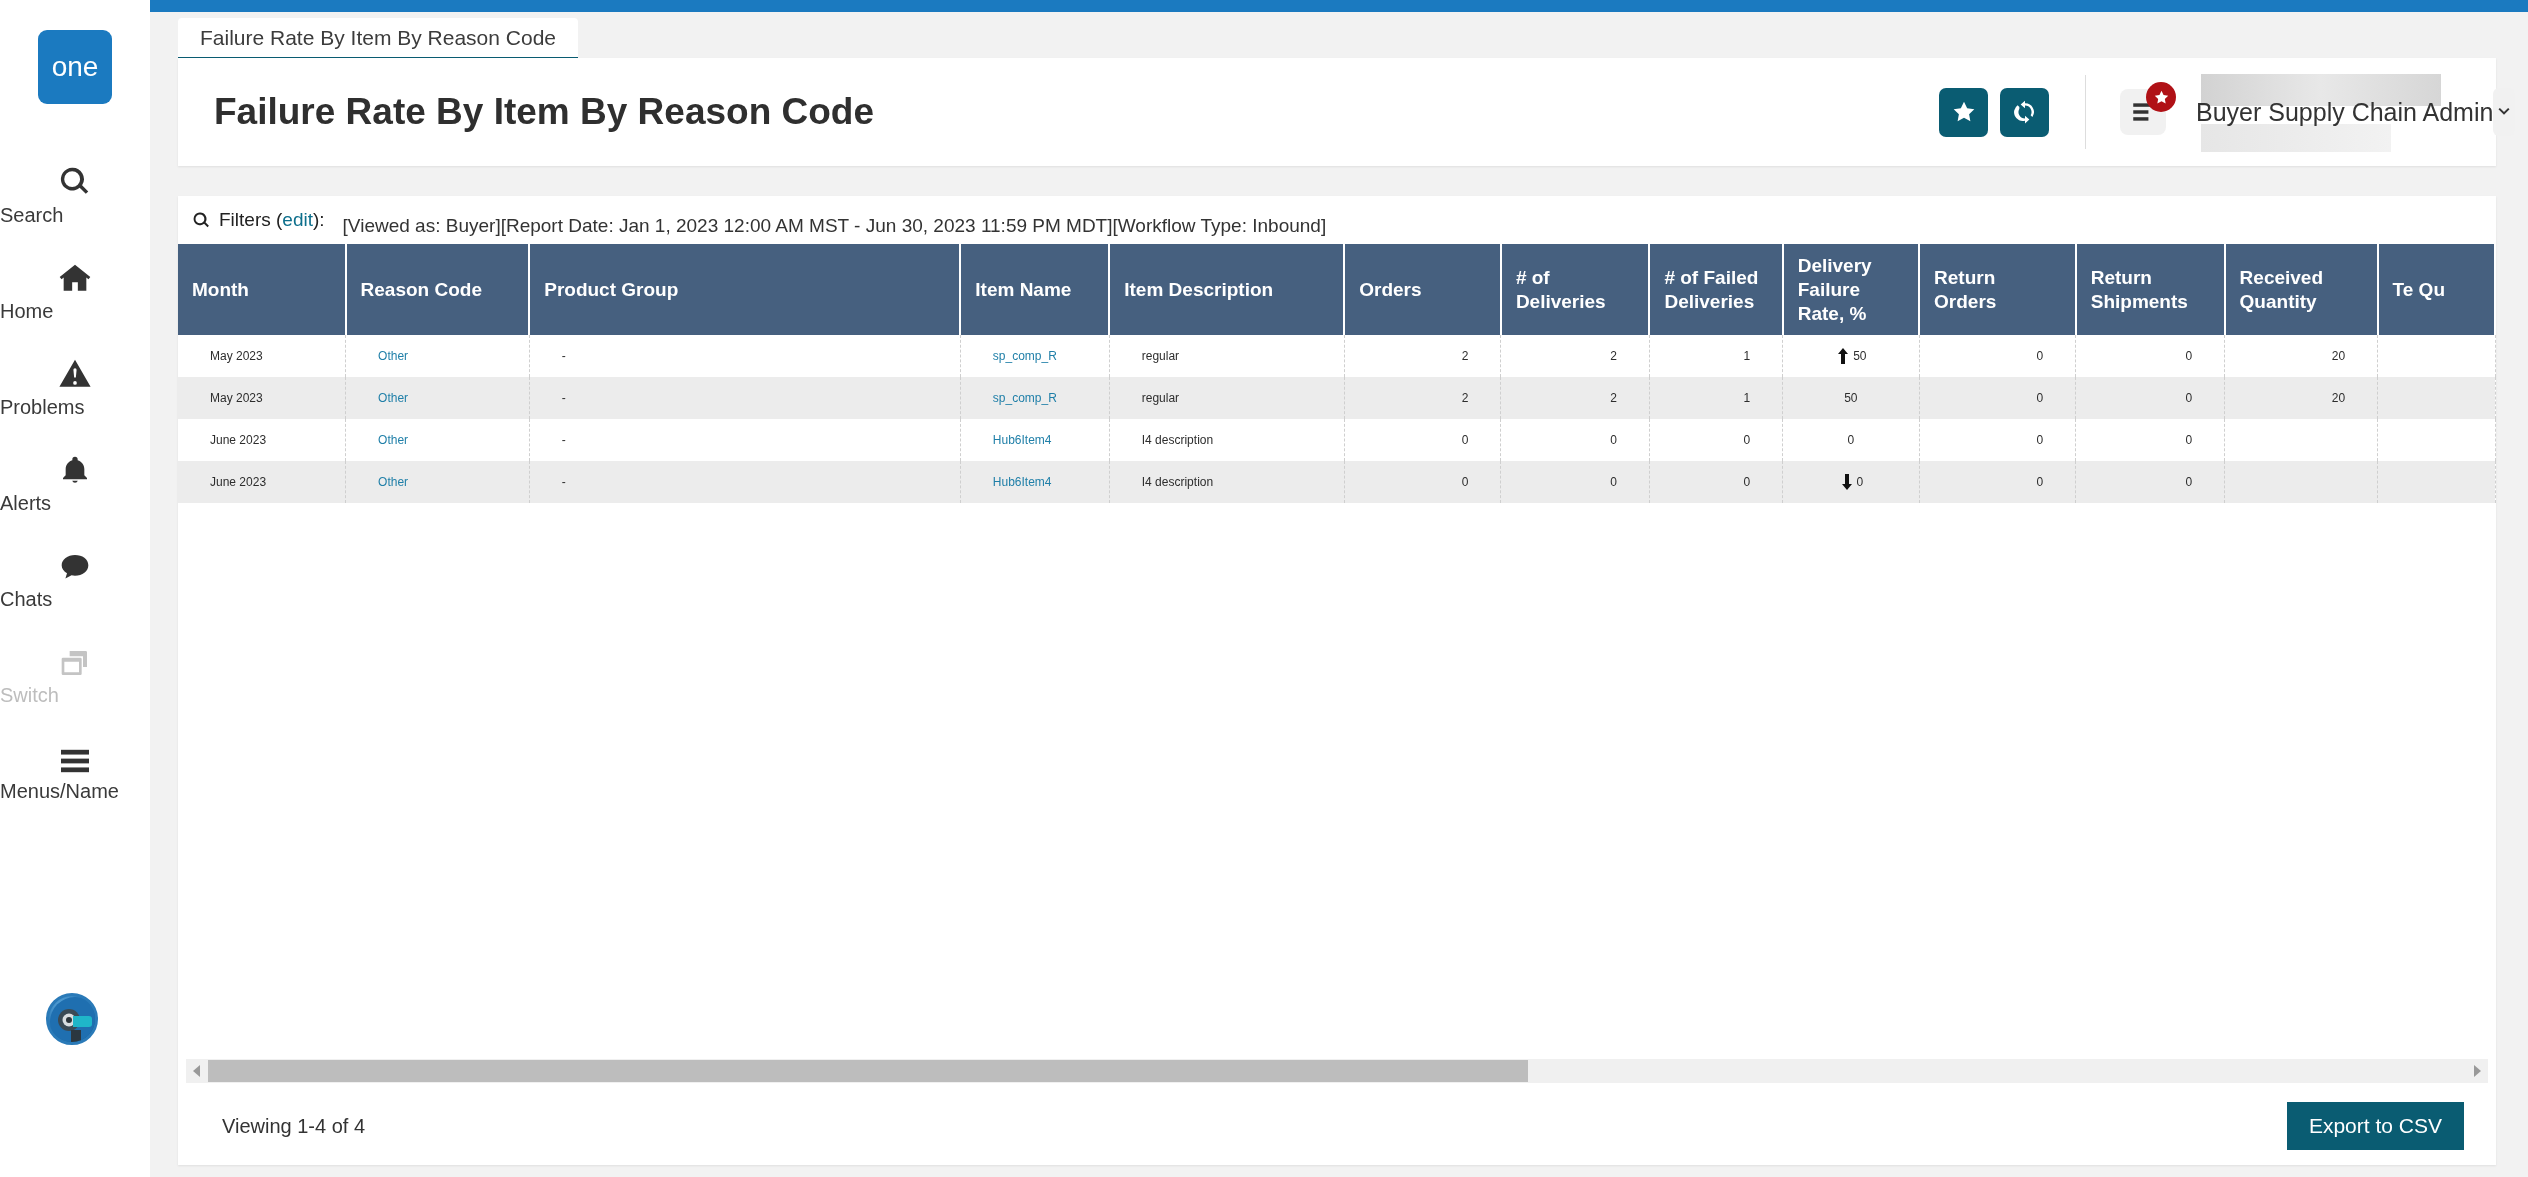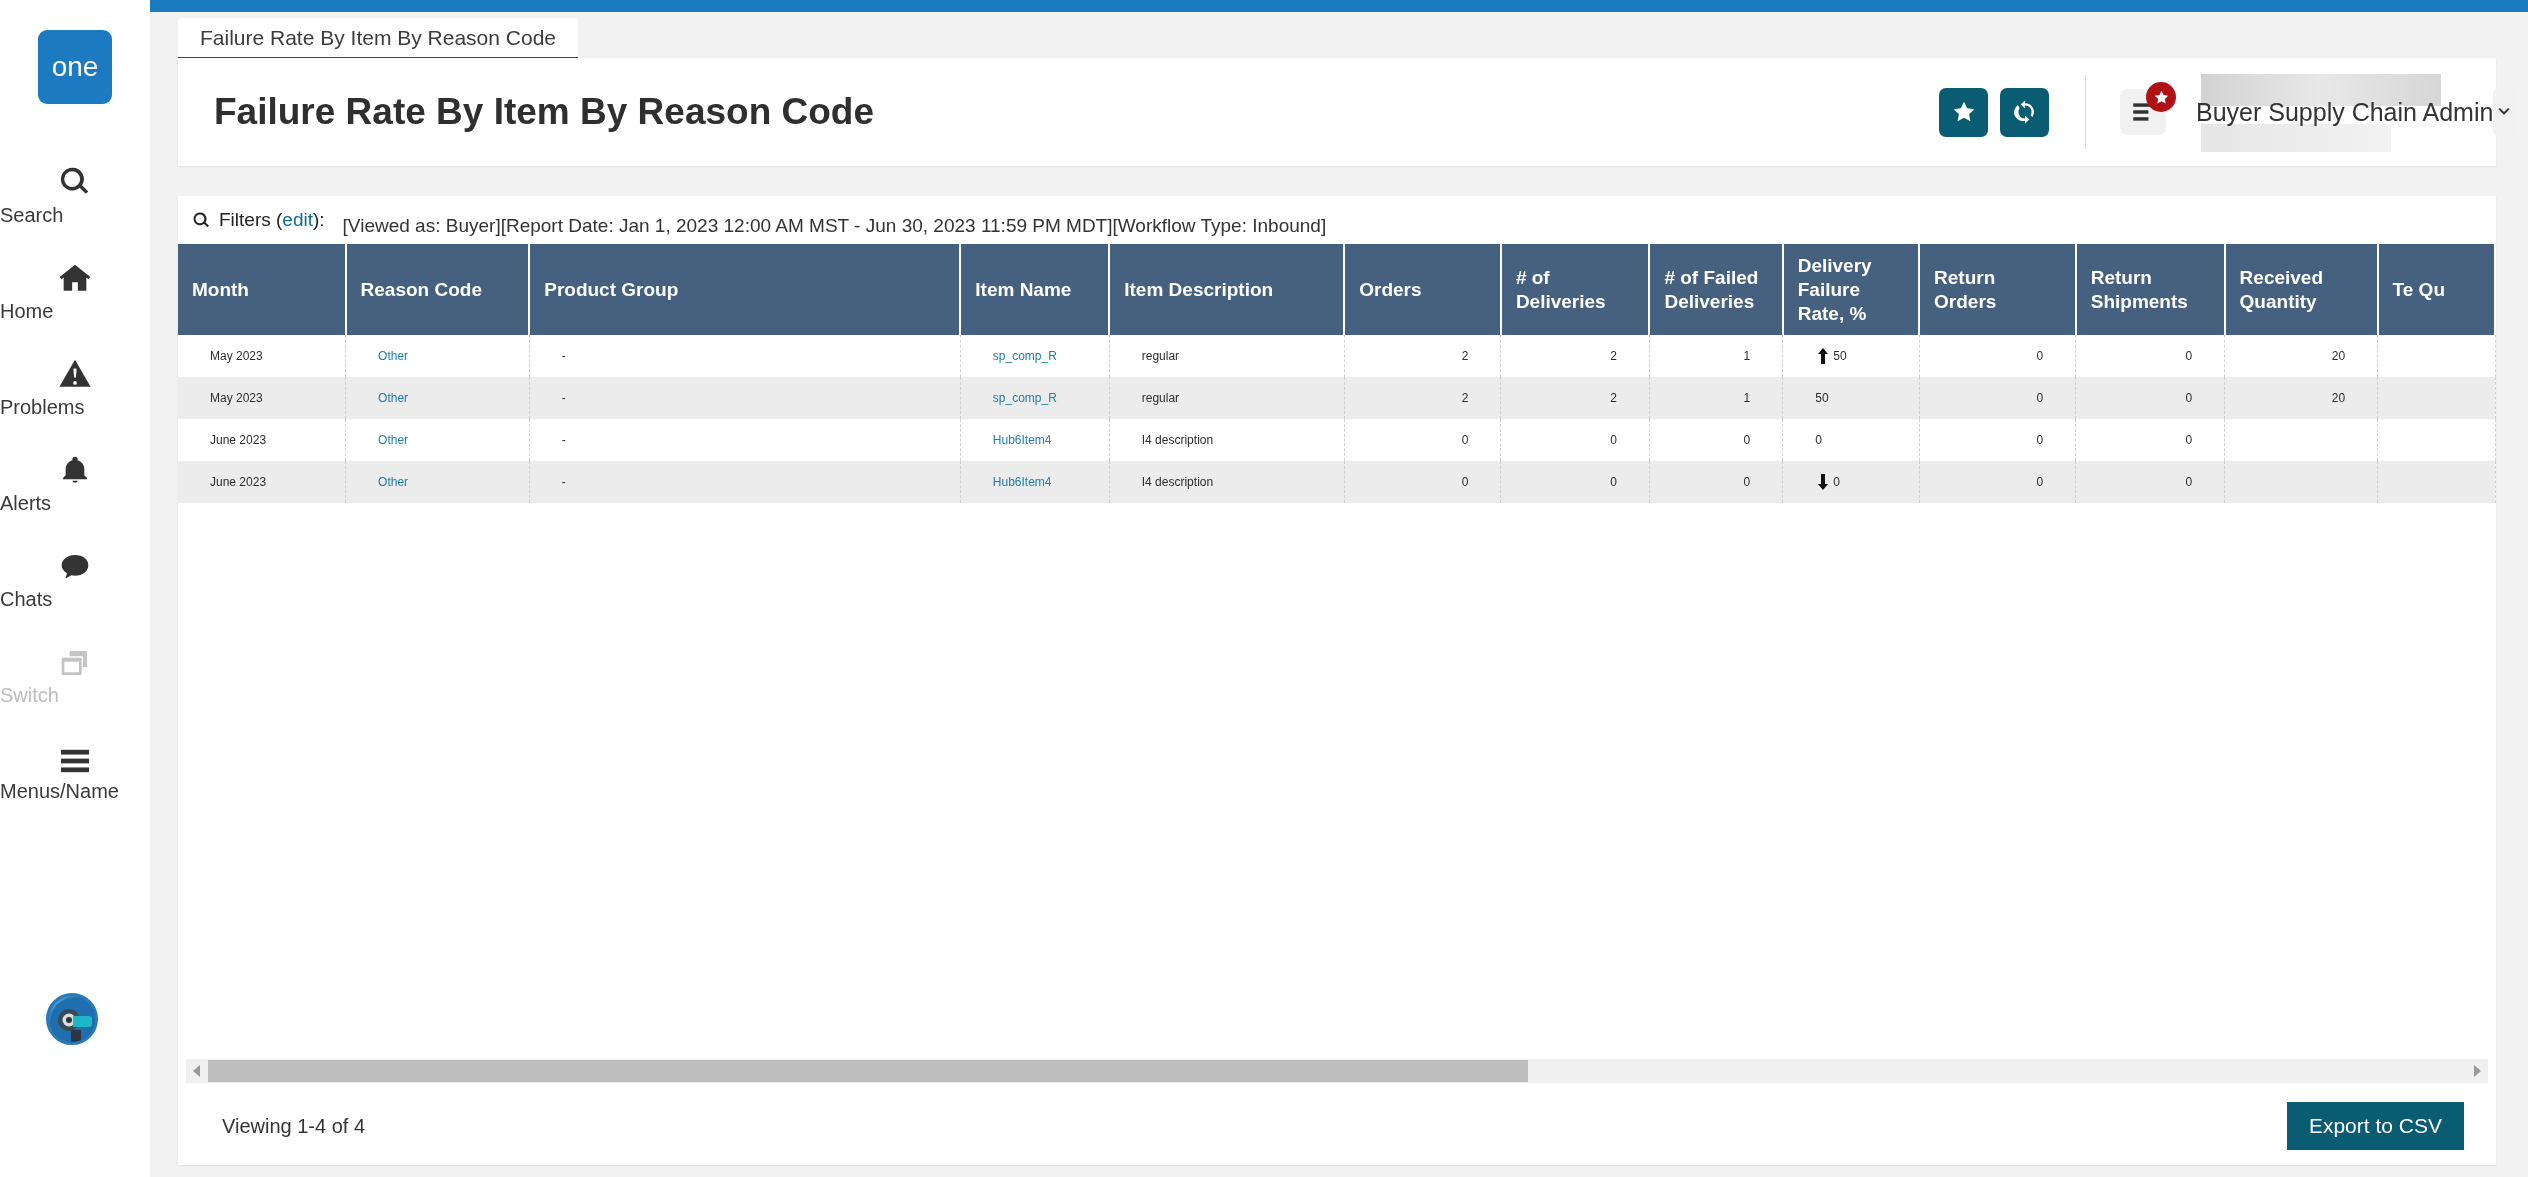--- a/index.html
+++ b/index.html
@@ -118,21 +118,21 @@
     border-right: 2px solid #ffffff;
     white-space: normal; line-height: 1.25;
   }
   tbody td {
     font-size: 12px; color: #2d2d2d; padding: 11px 32px; height: 42px;
     border-right: 1px dashed #cfcfcf; white-space: nowrap;
   }
   tbody td.num { text-align: right; }
   tbody tr.alt td { background: #ececec; }
   tbody td a, .lnk { color: #1f7fa8; text-decoration: none; cursor: pointer; }
-  .arrow-cell { display: flex; align-items: center; gap: 2px; }
+  .arrow-cell { display: flex; align-items: center; gap: 2px; justify-content: center; }
   .arrow-cell svg { display:block; fill:#111; }
 
   
   .hscroll {
     position: absolute; left: 8px; right: 8px; bottom: 82px; height: 24px;
     background: #f0f0f0; display: flex; align-items: center;
   }
   .hs-arrow { width: 22px; display:flex; align-items:center; justify-content:center; cursor:pointer; }
   .hs-arrow svg { fill:#999; display:block; }
   .hs-track { flex: 1 1 auto; height: 22px; position: relative; }

